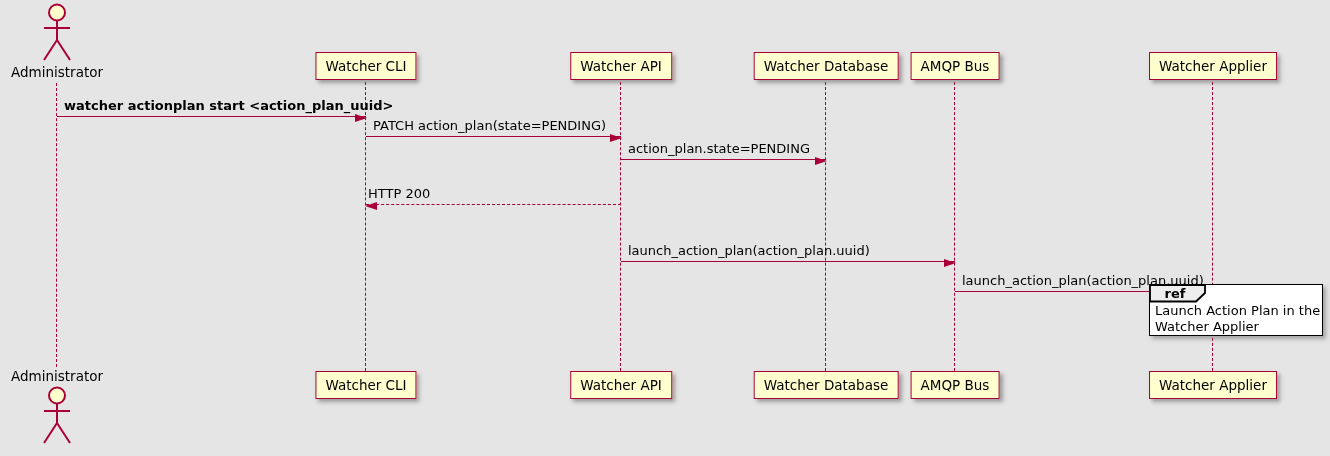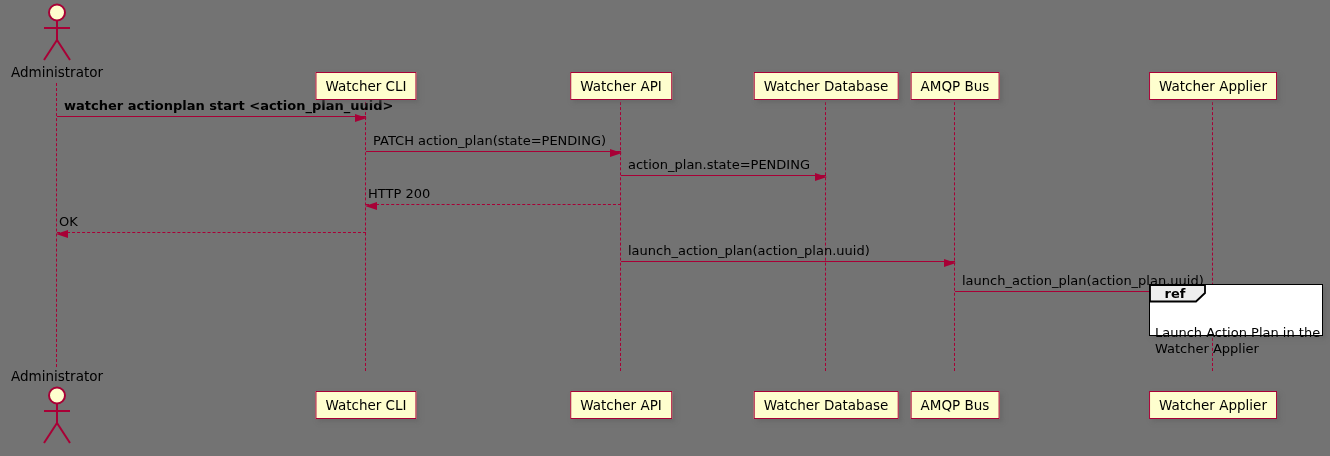--- a/index.html
+++ b/index.html
@@ -1,29 +1,29 @@
 <!DOCTYPE html>
 <html><head>
 <meta charset="utf-8">
 <style>
   html,body{margin:0;padding:0;background:#ffffff;}
   .canvas{
-    position:relative;width:1330px;height:456px;background:#737373;
+    position:relative;width:1330px;height:456px;background:#e5e5e5;
     font-family:"DejaVu Sans", sans-serif;color:#000;overflow:hidden;
   }
   
   .lifeline{
     position:absolute;width:0;border-left:1px dashed #A80036;z-index:1;
   }
   
   .pbox{
     position:absolute;transform:translateX(-50%);
     background:#FEFECE;border:1.8px solid #A80036;
     padding:5px 9px;font-size:13.5px;white-space:nowrap;
-    box-shadow:3px 3px 4px rgba(99,99,99,.55);z-index:3;margin-top:20px;
+    box-shadow:3px 3px 4px rgba(99,99,99,.55);z-index:3;
   }
   
   .actor-label{
     position:absolute;transform:translateX(-50%);
     font-size:13.5px;white-space:nowrap;z-index:3;
   }
   .actor-fig{position:absolute;z-index:3;}
   
   .msg{position:absolute;height:20px;z-index:2;}
   .msg .lbl{
@@ -48,21 +48,21 @@
   
   .refbox{
     position:absolute;left:1149px;top:284px;width:172px;height:50px;
     background:#ffffff;border:1.8px solid #000;
     box-shadow:3px 3px 4px rgba(99,99,99,.5);z-index:4;
   }
   .refhead{position:absolute;top:-1px;left:-1px;}
   .refhead text{font-family:"DejaVu Sans", sans-serif;font-weight:bold;font-size:13px;}
   .refcontent{
     position:absolute;top:18px;left:5px;right:2px;
-    font-size:13px;line-height:16px;white-space:nowrap;margin-top:22px;
+    font-size:13px;line-height:16px;white-space:nowrap;
   }
 </style>
 </head>
 <body>
 
 <div class="canvas">
 
   <div class="lifeline" style="left:56px;top:83px;height:284px;"></div>
   <div class="lifeline" style="left:365px;top:82px;height:289px;"></div>
   <div class="lifeline" style="left:620px;top:82px;height:289px;"></div>
@@ -84,43 +84,38 @@
   <div class="pbox" style="left:826px;top:52px;">Watcher Database</div>
   <div class="pbox" style="left:955px;top:52px;">AMQP Bus</div>
   <div class="pbox" style="left:1213px;top:52px;">Watcher Applier</div>
 
   <div class="msg dir-right" style="left:57px;top:97px;width:309px;font-weight:bold;">
     <span class="lbl">watcher actionplan start &lt;action_plan_uuid&gt;</span>
     <div class="line solid"></div>
     <div class="head head-r"></div>
   </div>
 
-  <div class="msg dir-right" style="left:366px;top:132px;width:255px;">
+  <div class="msg dir-right" style="left:366px;top:117px;width:255px;">
     <span class="lbl">PATCH action_plan(state=PENDING)</span>
     <div class="line solid"></div>
     <div class="head head-r"></div>
   </div>
 
-  <div class="msg dir-right" style="left:621px;top:156px;width:205px;">
+  <div class="msg dir-right" style="left:621px;top:140px;width:205px;">
     <span class="lbl">action_plan.state=PENDING</span>
     <div class="line solid"></div>
     <div class="head head-r"></div>
   </div>
 
   <div class="msg dir-left" style="left:366px;top:185px;width:255px;">
     <span class="lbl">HTTP 200</span>
     <div class="line dashed"></div>
     <div class="head head-l"></div>
   </div>
 
-  <div class="msg dir-left" style="left:57px;top:213px;width:309px;">
-    <span class="lbl">OK</span>
-    <div class="line dashed"></div>
-    <div class="head head-l"></div>
-  </div>
 
   <div class="msg dir-right" style="left:621px;top:242px;width:334px;">
     <span class="lbl">launch_action_plan(action_plan.uuid)</span>
     <div class="line solid"></div>
     <div class="head head-r"></div>
   </div>
 
   <div class="msg dir-right" style="left:955px;top:272px;width:258px;">
     <span class="lbl">launch_action_plan(action_plan.uuid)</span>
     <div class="line solid"></div>

